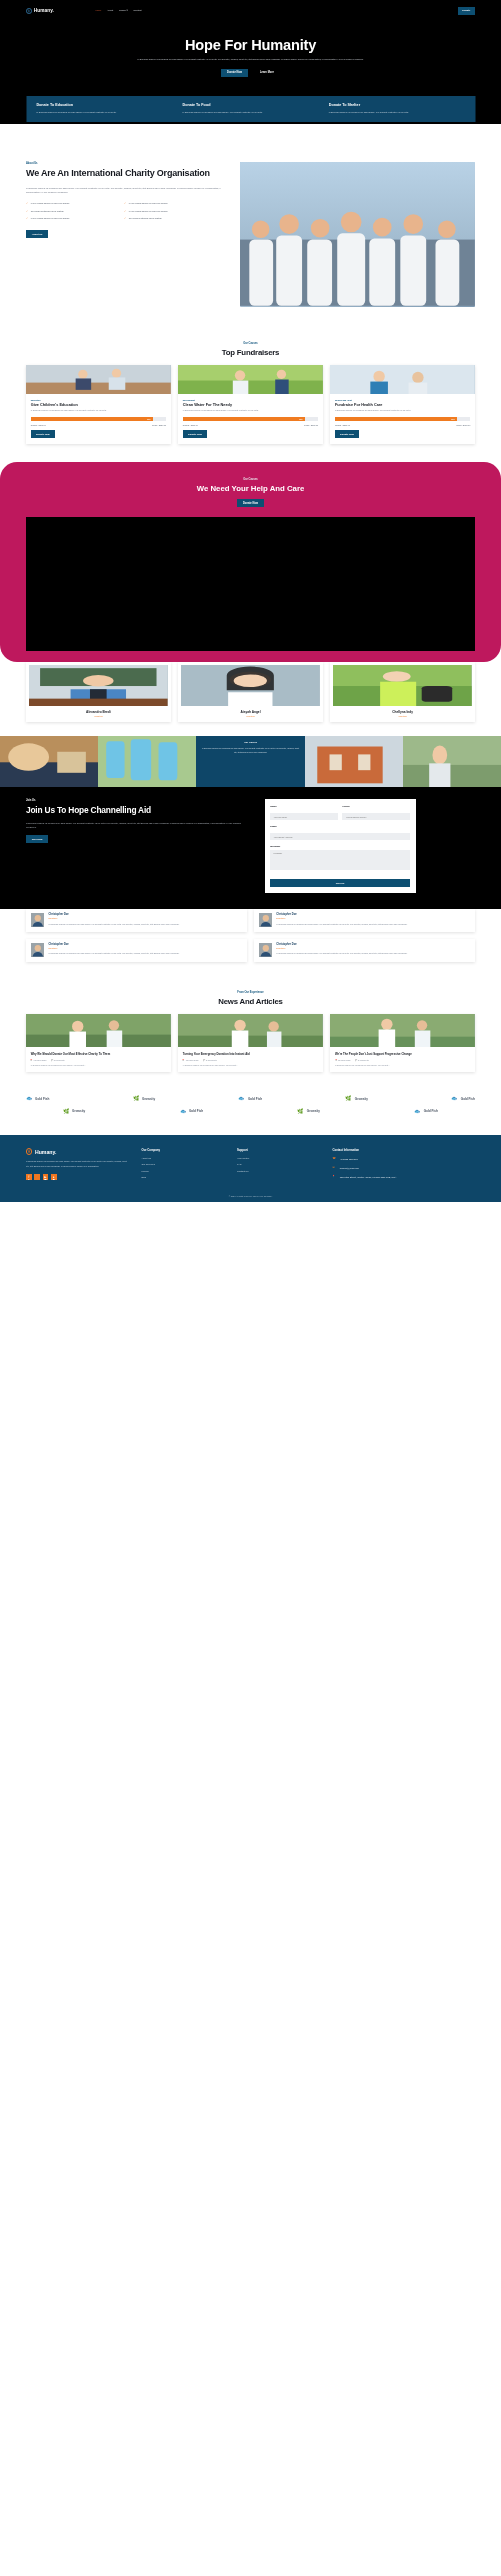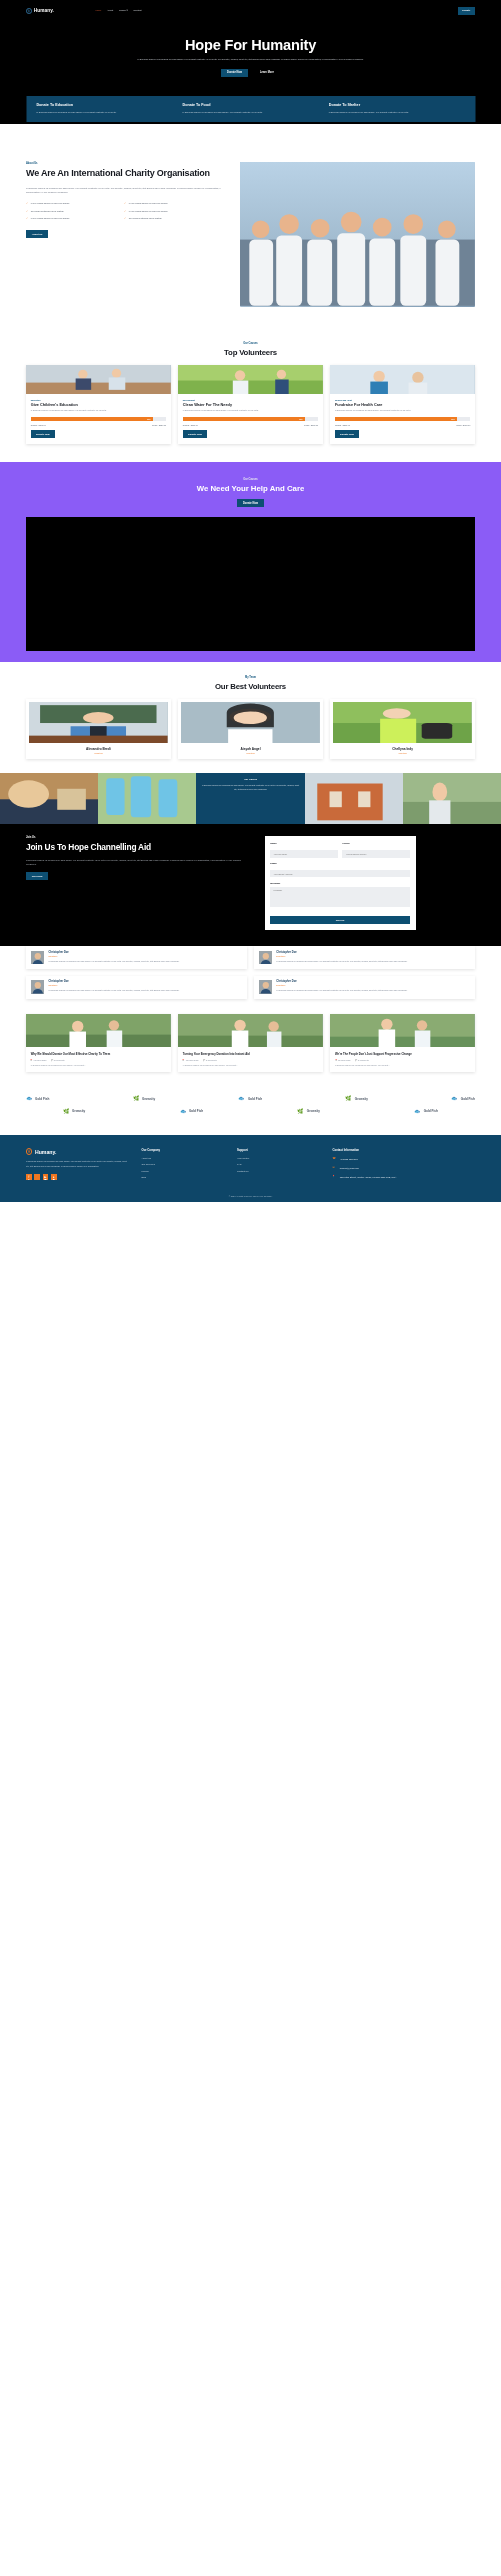--- a/index.html
+++ b/index.html
@@ -94,21 +94,21 @@
   .cause-cat { font-size:2px; font-weight:bold; color:#11557d; }
   .cause-title { font-size:3.8px; font-weight:bold; margin-top:1.6px; color:#15181f; }
   .cause-desc { font-size:2.1px; line-height:1.85; color:#7b8494; margin-top:2.1px; }
   .bar { margin-top:4.7px; height:3.9px; background:#e9ebef; position:relative; }
   .bar-fill { height:100%; background:#f07b20; display:flex; align-items:center; justify-content:flex-end; }
   .bar-fill span { font-size:1.7px; font-weight:bold; color:#fff; padding-right:2.1px; }
   .bar-meta { display:flex; justify-content:space-between; margin-top:2.6px; font-size:2px; color:#5b6675; }
   .cause-btn { margin-top:4.2px; font-size:2.4px; padding:2.6px 5.2px; }
 
   
-  .cta { background:#8b5cf6; color:#fff; text-align:center; padding:15.7px 0 11.5px; }
+  .cta { background:#be185d; color:#fff; text-align:center; padding:15.7px 0 11.5px;border-radius:17px; }
   .cta .eyebrow { color:#e8eaee; font-size:2.6px; }
   .cta-title { font-size:7.8px; font-weight:bold; margin-top:2.6px; }
   .cta .btn { margin-top:6.3px; font-size:2.6px; padding:2.6px 6.3px; }
   .cta-media { width:449px; height:134px; margin:9.4px auto 0; background:#000; }
 
   
   .team-wrap { padding-bottom:13.6px; }
   .team { display:flex; gap:7.3px; }
   .member { flex:1; background:#fff; box-shadow:0 0.5px 3.1px rgba(0,0,0,.12); padding:3.1px 3.1px 5.2px; text-align:center; }
   .member-img { height:41px; background:#b7c3cc; overflow:hidden; position:relative; }
@@ -298,21 +298,21 @@
           <rect x="310" y="142" width="50" height="136" rx="10"></rect>
         <rect x="378" y="150" width="46" height="128" rx="10"></rect>
       </g>
     </svg>
   </div>
 </section>
 
 <section class="wrap">
   <div class="sec-head">
     <div class="eyebrow center">Our Causes</div>
-    <h2 class="sec-title">Top Volunteers</h2>
+    <h2 class="sec-title">Top Fundraisers</h2>
   </div>
   <div class="causes">
 
     <article class="cause-card">
       <div class="cause-img">
         <svg viewBox="0 0 280 56" preserveAspectRatio="none" width="100%" height="100%">
             <rect width="280" height="56" fill="#c9d3da"></rect>
             <rect y="34" width="280" height="22" fill="#b48a63"></rect>
             <circle cx="110" cy="18" r="9" fill="#f0c9a5"></circle>
             <circle cx="175" cy="16" r="9" fill="#f0c9a5"></circle>
@@ -396,24 +396,20 @@
 </section>
 
 <section class="cta">
   <div class="eyebrow">Our Causes</div>
   <h2 class="cta-title">We Need Your Help And Care</h2>
   <button class="btn">Donate Now</button>
   <div class="cta-media"></div>
 </section>
 
 <section class="wrap team-wrap">
-  <div class="sec-head">
-    <div class="eyebrow center">My Team</div>
-    <h2 class="sec-title">Our Best Volunteers</h2>
-  </div>
   <div class="team">
     <div class="member">
       <div class="member-img">
         <svg viewBox="0 0 100 78" preserveAspectRatio="none" width="100%" height="100%">
             <rect width="100" height="78" fill="#cfd9df"></rect>
             <rect x="8" y="6" width="84" height="34" fill="#4b6b4e"></rect>
             <circle cx="50" cy="30" r="11" fill="#f0c9a5"></circle>
             <path d="M30 46h40v32H30z" fill="#4a86c4"></path>
             <rect x="44" y="46" width="12" height="32" fill="#232b36"></rect>
             <rect y="64" width="100" height="14" fill="#7c4a2a"></rect>
@@ -569,20 +565,24 @@
       <div>
         <div class="tst-name">Christopher Doe</div>
         <div class="tst-role">Donator's</div>
         <p class="tst-text">Li Europan lingues es membres del sam familie. Lor separat existentie es un myth. Por scientie, musica, sport etc, litot Europa usa li sam vocabular.</p>
       </div>
     </div>
   </div>
 </section>
 
 <section class="wrap">
+  <div class="sec-head">
+    <div class="eyebrow center">From Our Experience</div>
+    <h2 class="sec-title">News And Articles</h2>
+  </div>
   <div class="news">
     <article class="news-card">
       <div class="news-img">
         <svg viewBox="0 0 280 64" preserveAspectRatio="none" width="100%" height="100%">
             <rect width="280" height="64" fill="#7fa368"></rect>
             <rect y="40" width="280" height="24" fill="#5f8450"></rect>
             <circle cx="100" cy="24" r="11" fill="#f0c9a5"></circle>
             <rect x="84" y="34" width="32" height="30" fill="#fff"></rect>
             <circle cx="170" cy="22" r="10" fill="#e6bd97"></circle>
             <rect x="156" y="32" width="30" height="32" fill="#f2f6f8"></rect>

